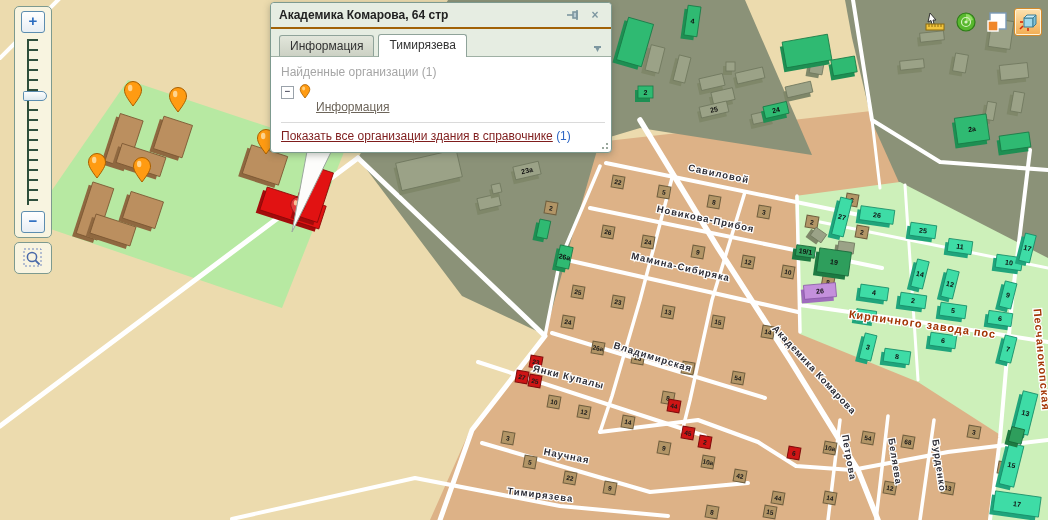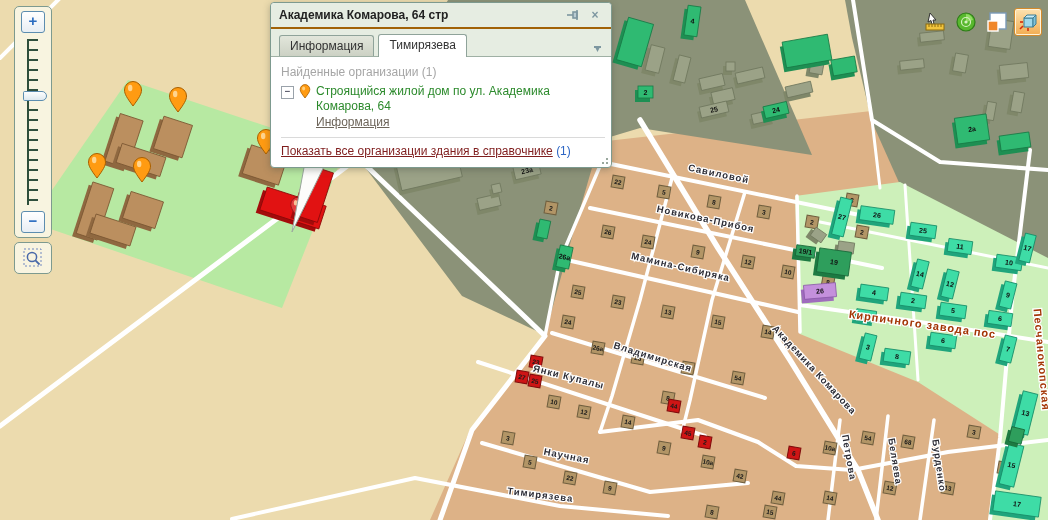--- a/index.html
+++ b/index.html
@@ -677,21 +677,21 @@
       <div class="found">Найденные организации (1)</div>
       <div class="org-row">
         <span class="expander">−</span>
         <span class="org-pin">
           <svg width="12" height="15" viewBox="0 0 12 15">
             <path d="M6 14 C3.5 10.5 1.2 8.2 1.2 5.4 A4.8 4.8 0 1 1 10.8 5.4 C10.8 8.2 8.5 10.5 6 14 Z" fill="#ff9b12" stroke="#a95f00" stroke-width="0.8"></path>
             <ellipse cx="4.6" cy="4.4" rx="1.5" ry="2" fill="#ffd98f" opacity="0.85"></ellipse>
           </svg>
         </span>
         <span class="org-text">
-          <span class="org-name">Строящийся жилой дом по ул. Академика Комарова, 64</span><br>
+          <br>
           <span class="org-cat">Информация</span>
         </span>
       </div>
       <div class="sep"></div>
       <div class="p-footer">
         <span class="blue-link">Показать все организации здания в справочнике</span>
         <span class="blue-count">(1)</span>
       </div>
       <span class="grip">
           <i></i>

